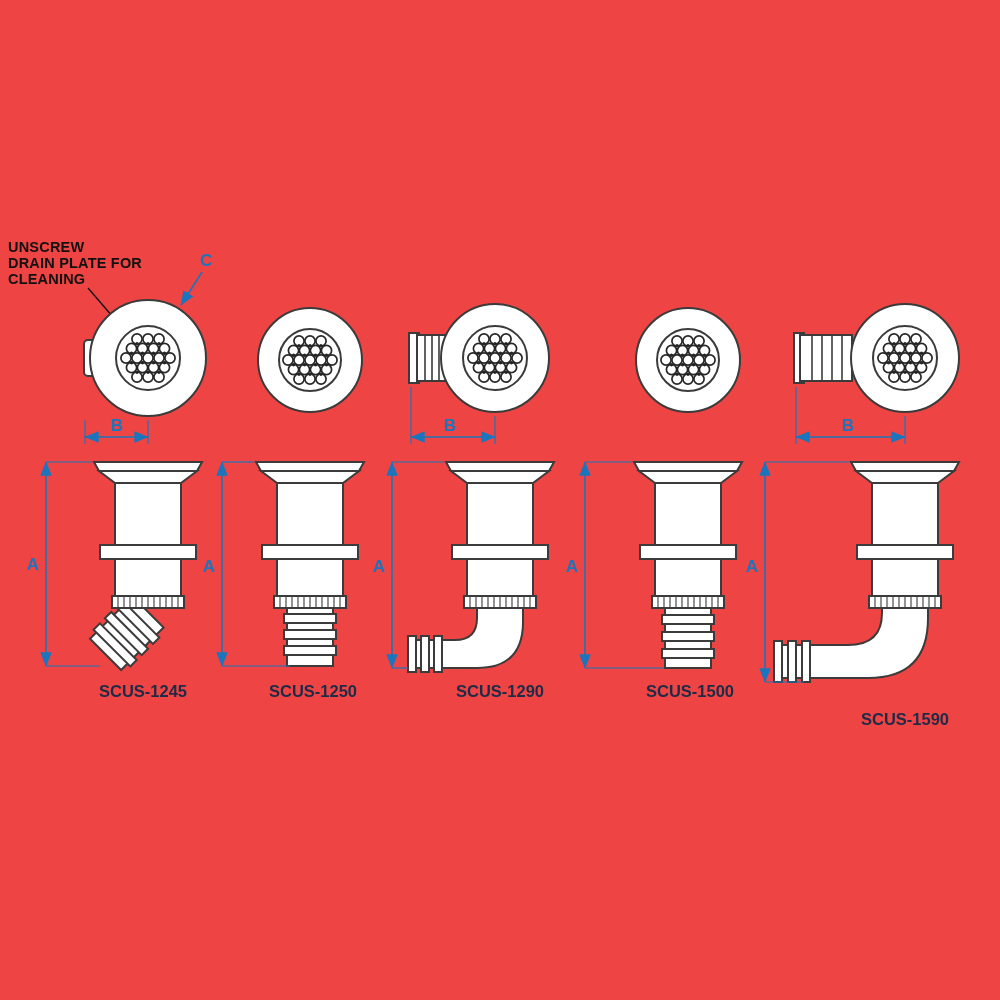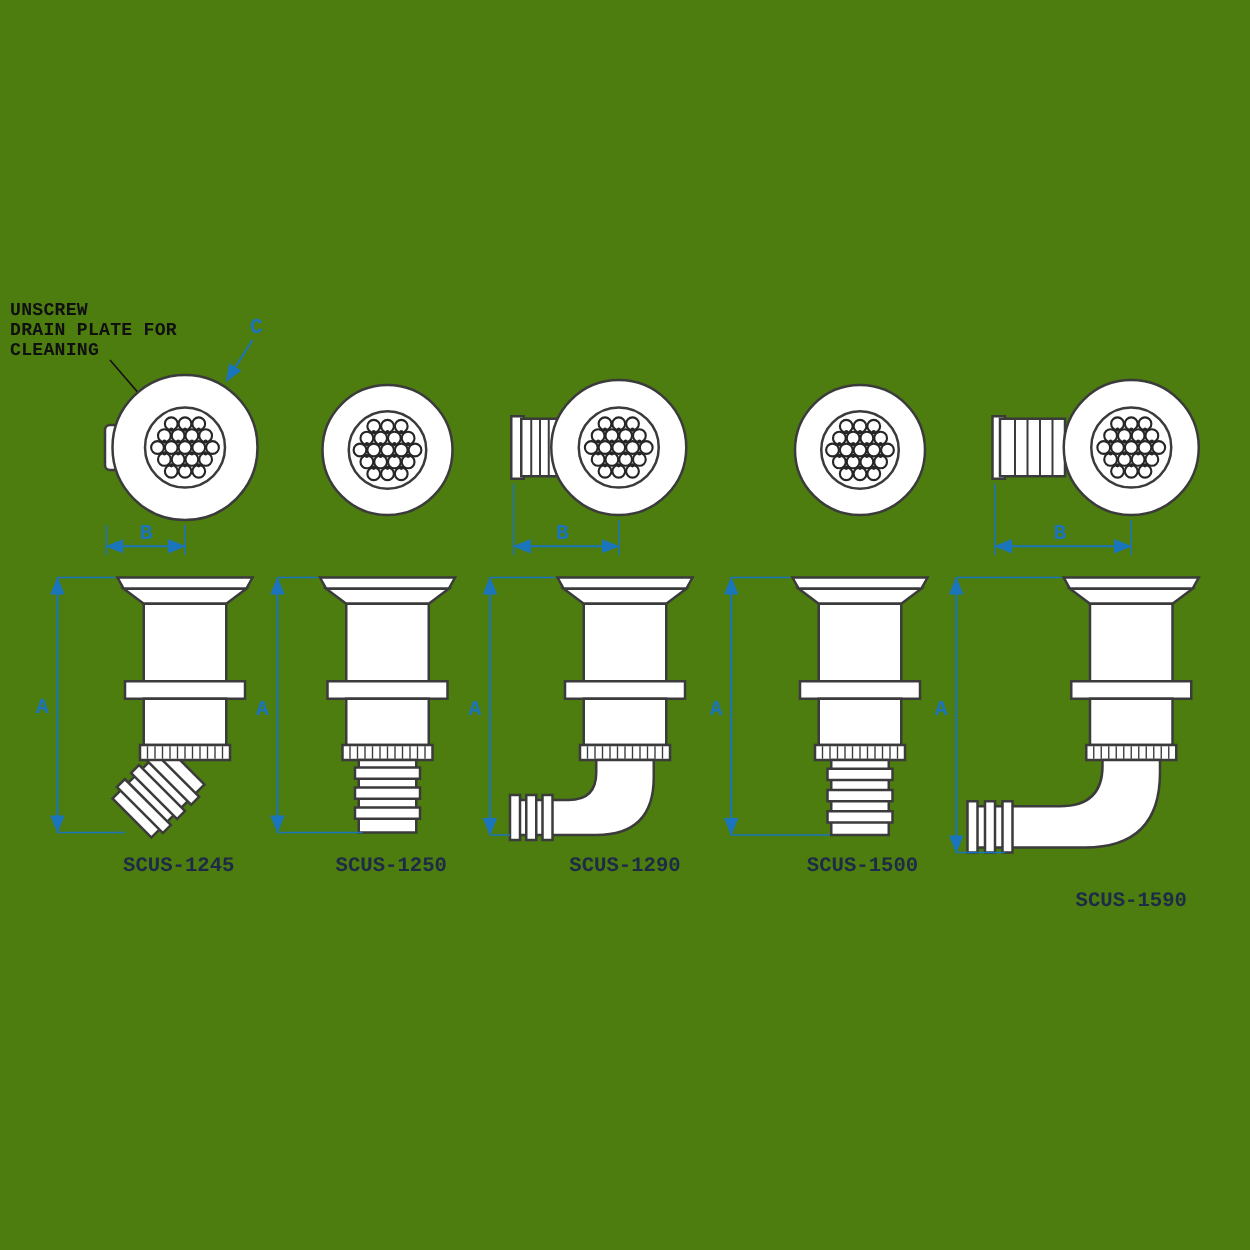--- a/index.html
+++ b/index.html
@@ -1,16 +1,16 @@
 <!DOCTYPE html>
 <html><head>
 <meta charset="utf-8">
 <style>
   html,body{margin:0;padding:0;background:#fff}
-  .canvas{width:1000px;height:1000px;background:#4d7c0f;font-family:Liberation Mono, monospace;overflow:hidden}
+  .canvas{width:1000px;height:1000px;background:#ef4444;font-family:Liberation Sans, sans-serif;overflow:hidden}
   .fw{fill:#fff;stroke:#3b3b3b;stroke-width:2}
   .rib{stroke:#3b3b3b;stroke-width:1.6}
   .hole{fill:none;stroke:#262626;stroke-width:1.7}
   .dot{fill:#262626;stroke:none}
   .dln{stroke:#1b75bc;stroke-width:1.6;fill:none}
   .eln{stroke:#1b75bc;stroke-width:1.2;fill:none}
   .kln{stroke:#141414;stroke-width:1.4;fill:none}
   .knurl line{stroke:#3b3b3b;stroke-width:1.1}
   text.dim-t{fill:#1b75bc;font-size:17px;font-weight:700}
   text.model{fill:#1d2b47;font-size:16.5px;font-weight:700;text-anchor:middle}

